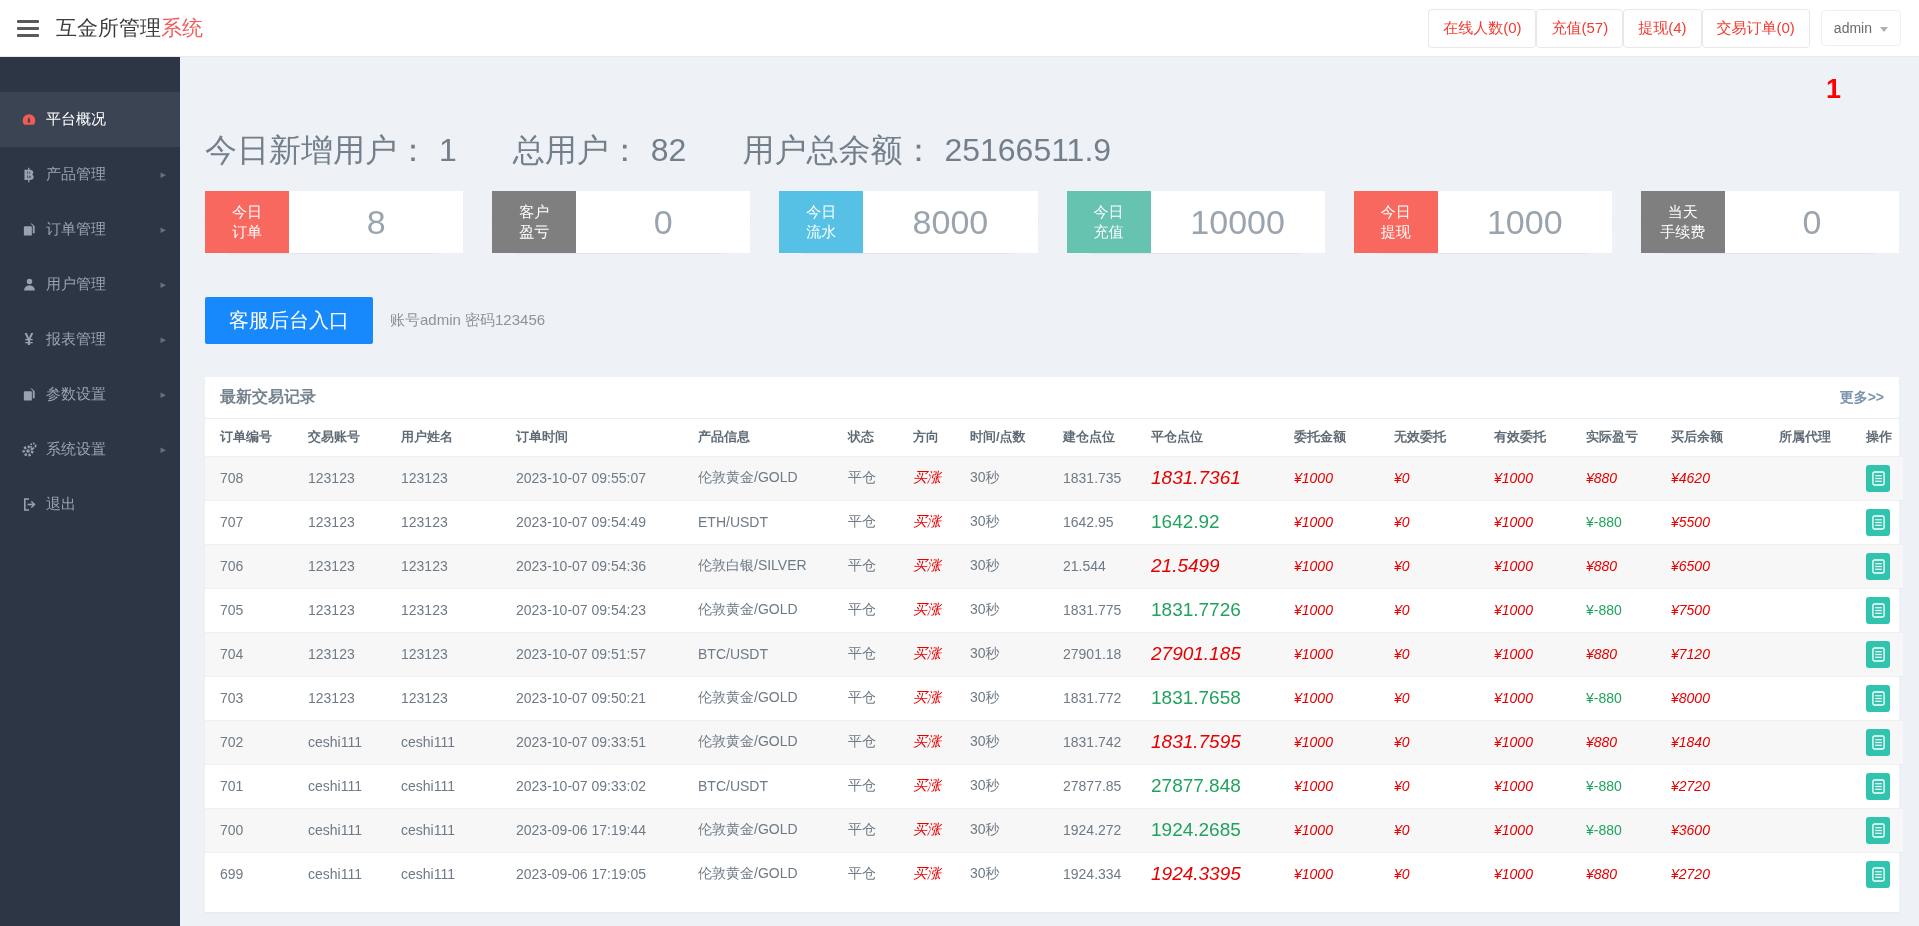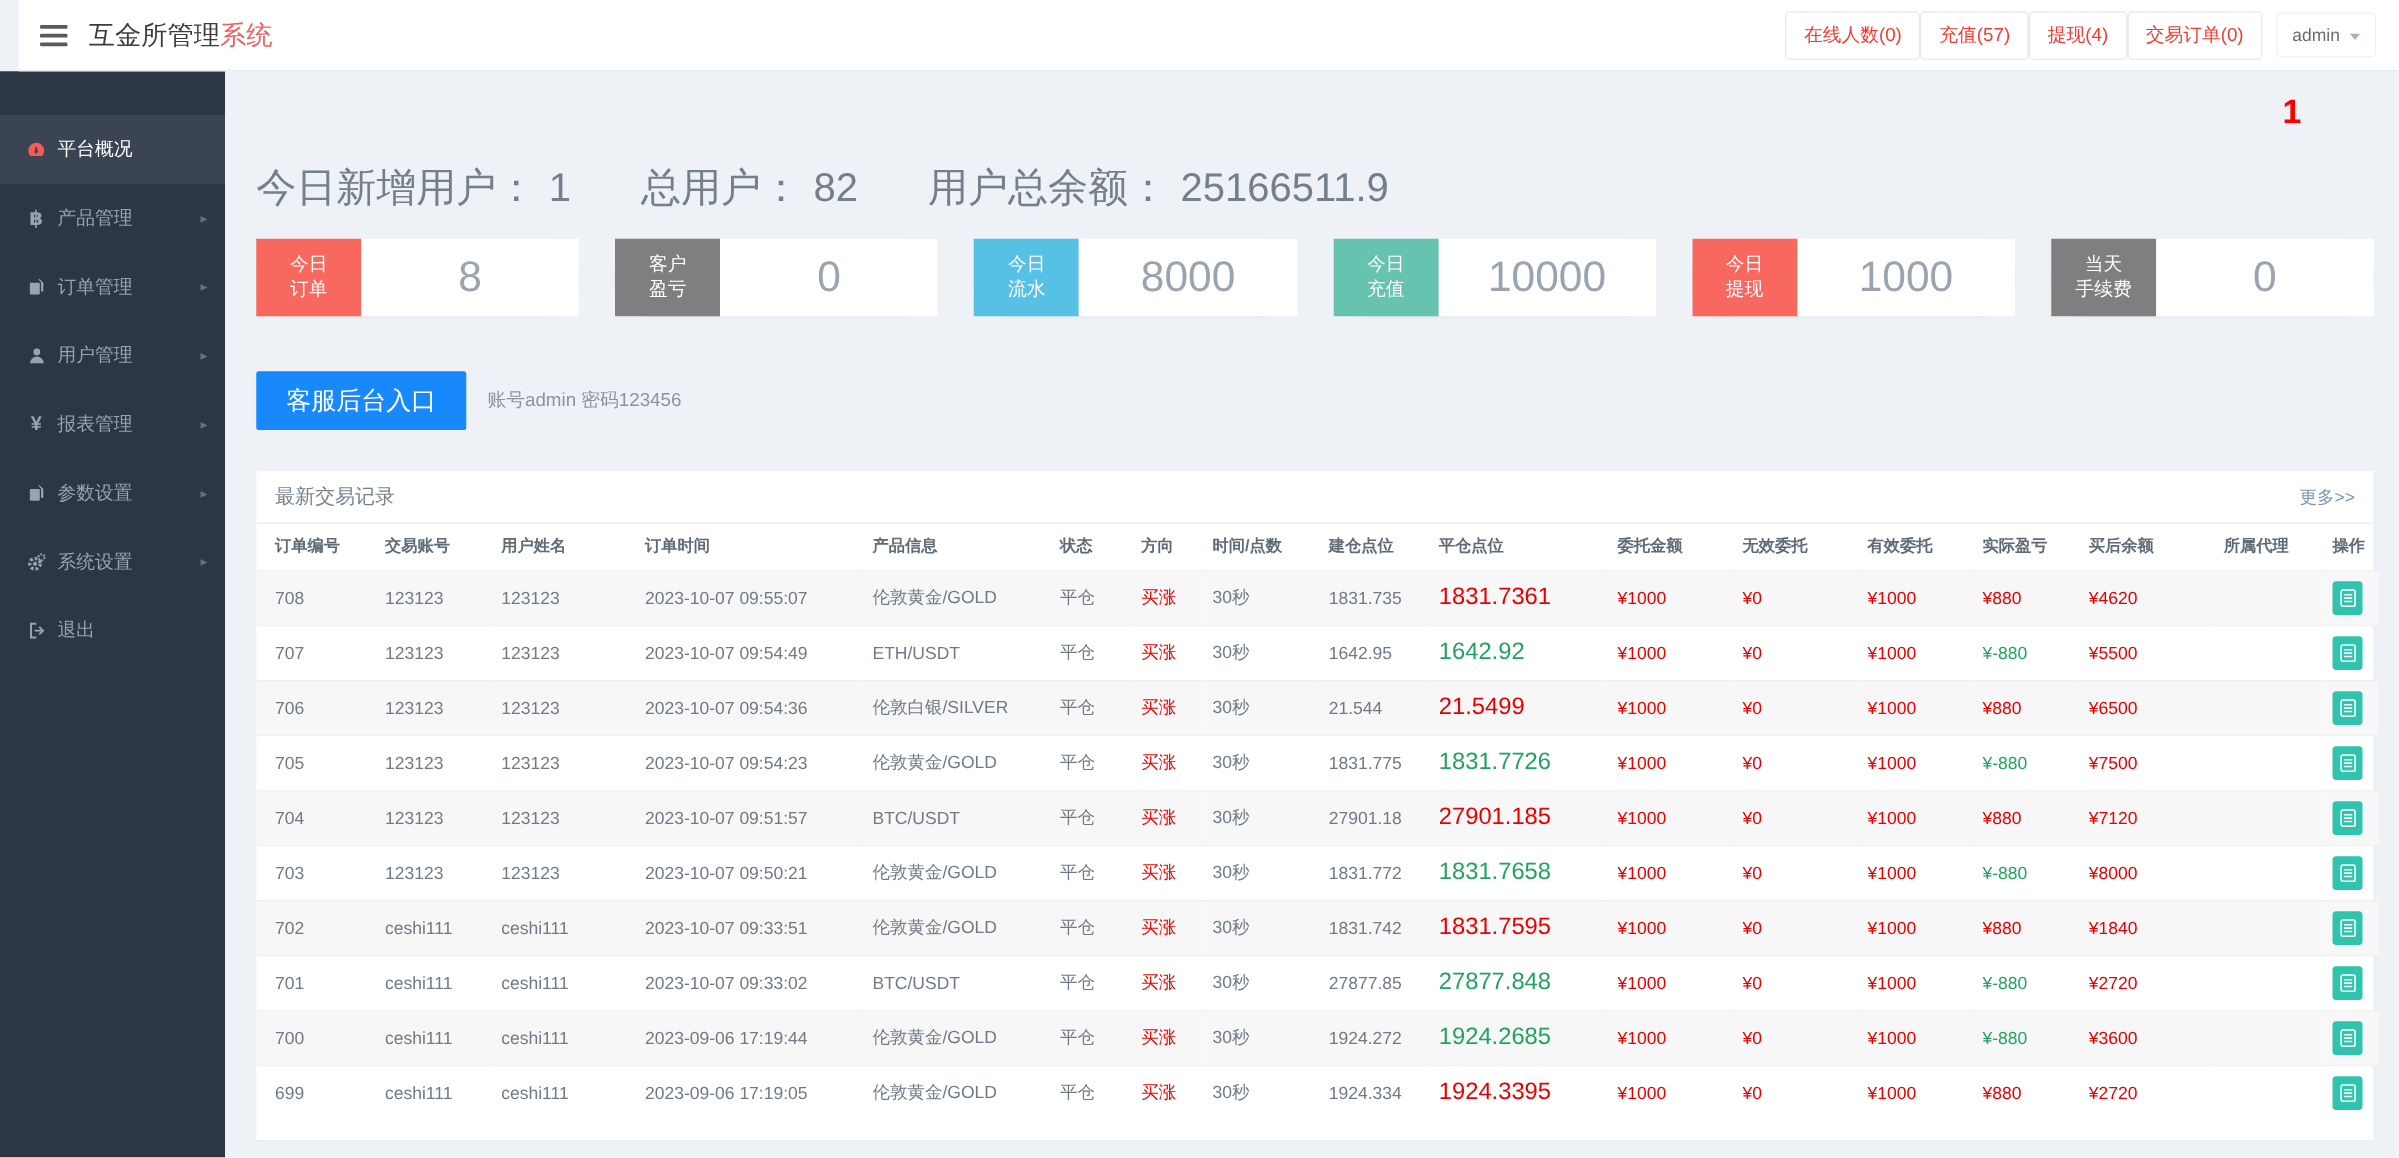--- a/index.html
+++ b/index.html
@@ -5,21 +5,21 @@
   * { box-sizing: border-box; }
   html,body { margin:0; padding:0; }
   body {
     width:1919px; height:926px; overflow:hidden;
     font-family:"Liberation Sans","DejaVu Sans",sans-serif;
     background:#eef1f5; color:#333;
   }
   
   .topbar {
     height:57px; background:#fff; display:flex; align-items:center;
-    border-bottom:1px solid #e7eaec; position:relative; z-index:2;margin-left:15px;
+    border-bottom:1px solid #e7eaec; position:relative; z-index:2;
   }
   .hamburger { margin-left:13px; cursor:pointer; padding:4px; }
   .hamburger span { display:block; width:22px; height:3px; background:#5a5a5a; margin:4px 0; border-radius:1px; }
   .brand { margin-left:13px; font-size:21px; color:#3c3c3c; white-space:nowrap; }
   .brand .accent { color:#f25e5e; }
   .topbar-right { margin-left:auto; display:flex; align-items:center; gap:11px; padding-right:18px; }
   .quick-btn {
     background:#fff; border:1px solid #e8e8e8; border-radius:4px;
     color:#f23a30; font-size:15px; padding:9px 14px; cursor:pointer;
     font-family:inherit; white-space:nowrap;
@@ -62,36 +62,36 @@
   .service-row { margin-top:44px; display:flex; align-items:center; gap:17px; }
   .service-btn {
     background:#1789fd; color:#fff; border:none; border-radius:2px; font-size:20px;
     padding:0 24px; height:47px; cursor:pointer; font-family:inherit;
   }
   .service-hint { color:#8b949e; font-size:15px; }
   
   .panel { margin-top:33px; background:#fff; min-height:535px; box-shadow:0 1px 2px rgba(0,0,0,0.04); }
   .panel-header {
     height:42px; display:flex; align-items:center; padding:0 15px;
-    border-bottom:1px solid #e9edf0; color:#76838f; font-size:16px;
+    border-bottom:1px solid #e9edf0; color:#76838f; font-size:16px;font-weight:bold;
   }
   .more-link { margin-left:auto; color:#7a93ad; font-size:14px; cursor:pointer; text-decoration:none; }
   table { width:100%; border-collapse:collapse; table-layout:fixed; }
   th {
     text-align:left; font-size:13px; color:#5f6b76; font-weight:700;
     height:37px; padding:0 8px; white-space:nowrap; overflow:hidden;
   }
   td {
     font-size:14px; color:#6e7a86; height:44px; padding:0 8px;
     border-top:1px solid #eef0f2; white-space:nowrap; overflow:hidden;
   }
   th:first-child, td:first-child { padding-left:15px; }
   tbody tr:nth-child(odd) { background:#f7f7f7; }
   td.close-cell { font-size:19px; }
-  .c-red { color:#e60000; }
+  .c-red { color:#e60000;font-style:italic; }
   .c-green { color:#21a35f; }
   .op-btn {
     width:24px; height:27px; background:#30c3ad; border:none; border-radius:3px;
     display:inline-flex; align-items:center; justify-content:center; cursor:pointer; padding:0;
   }
 </style>
 </head>
 <body>
 
 <header class="topbar">

